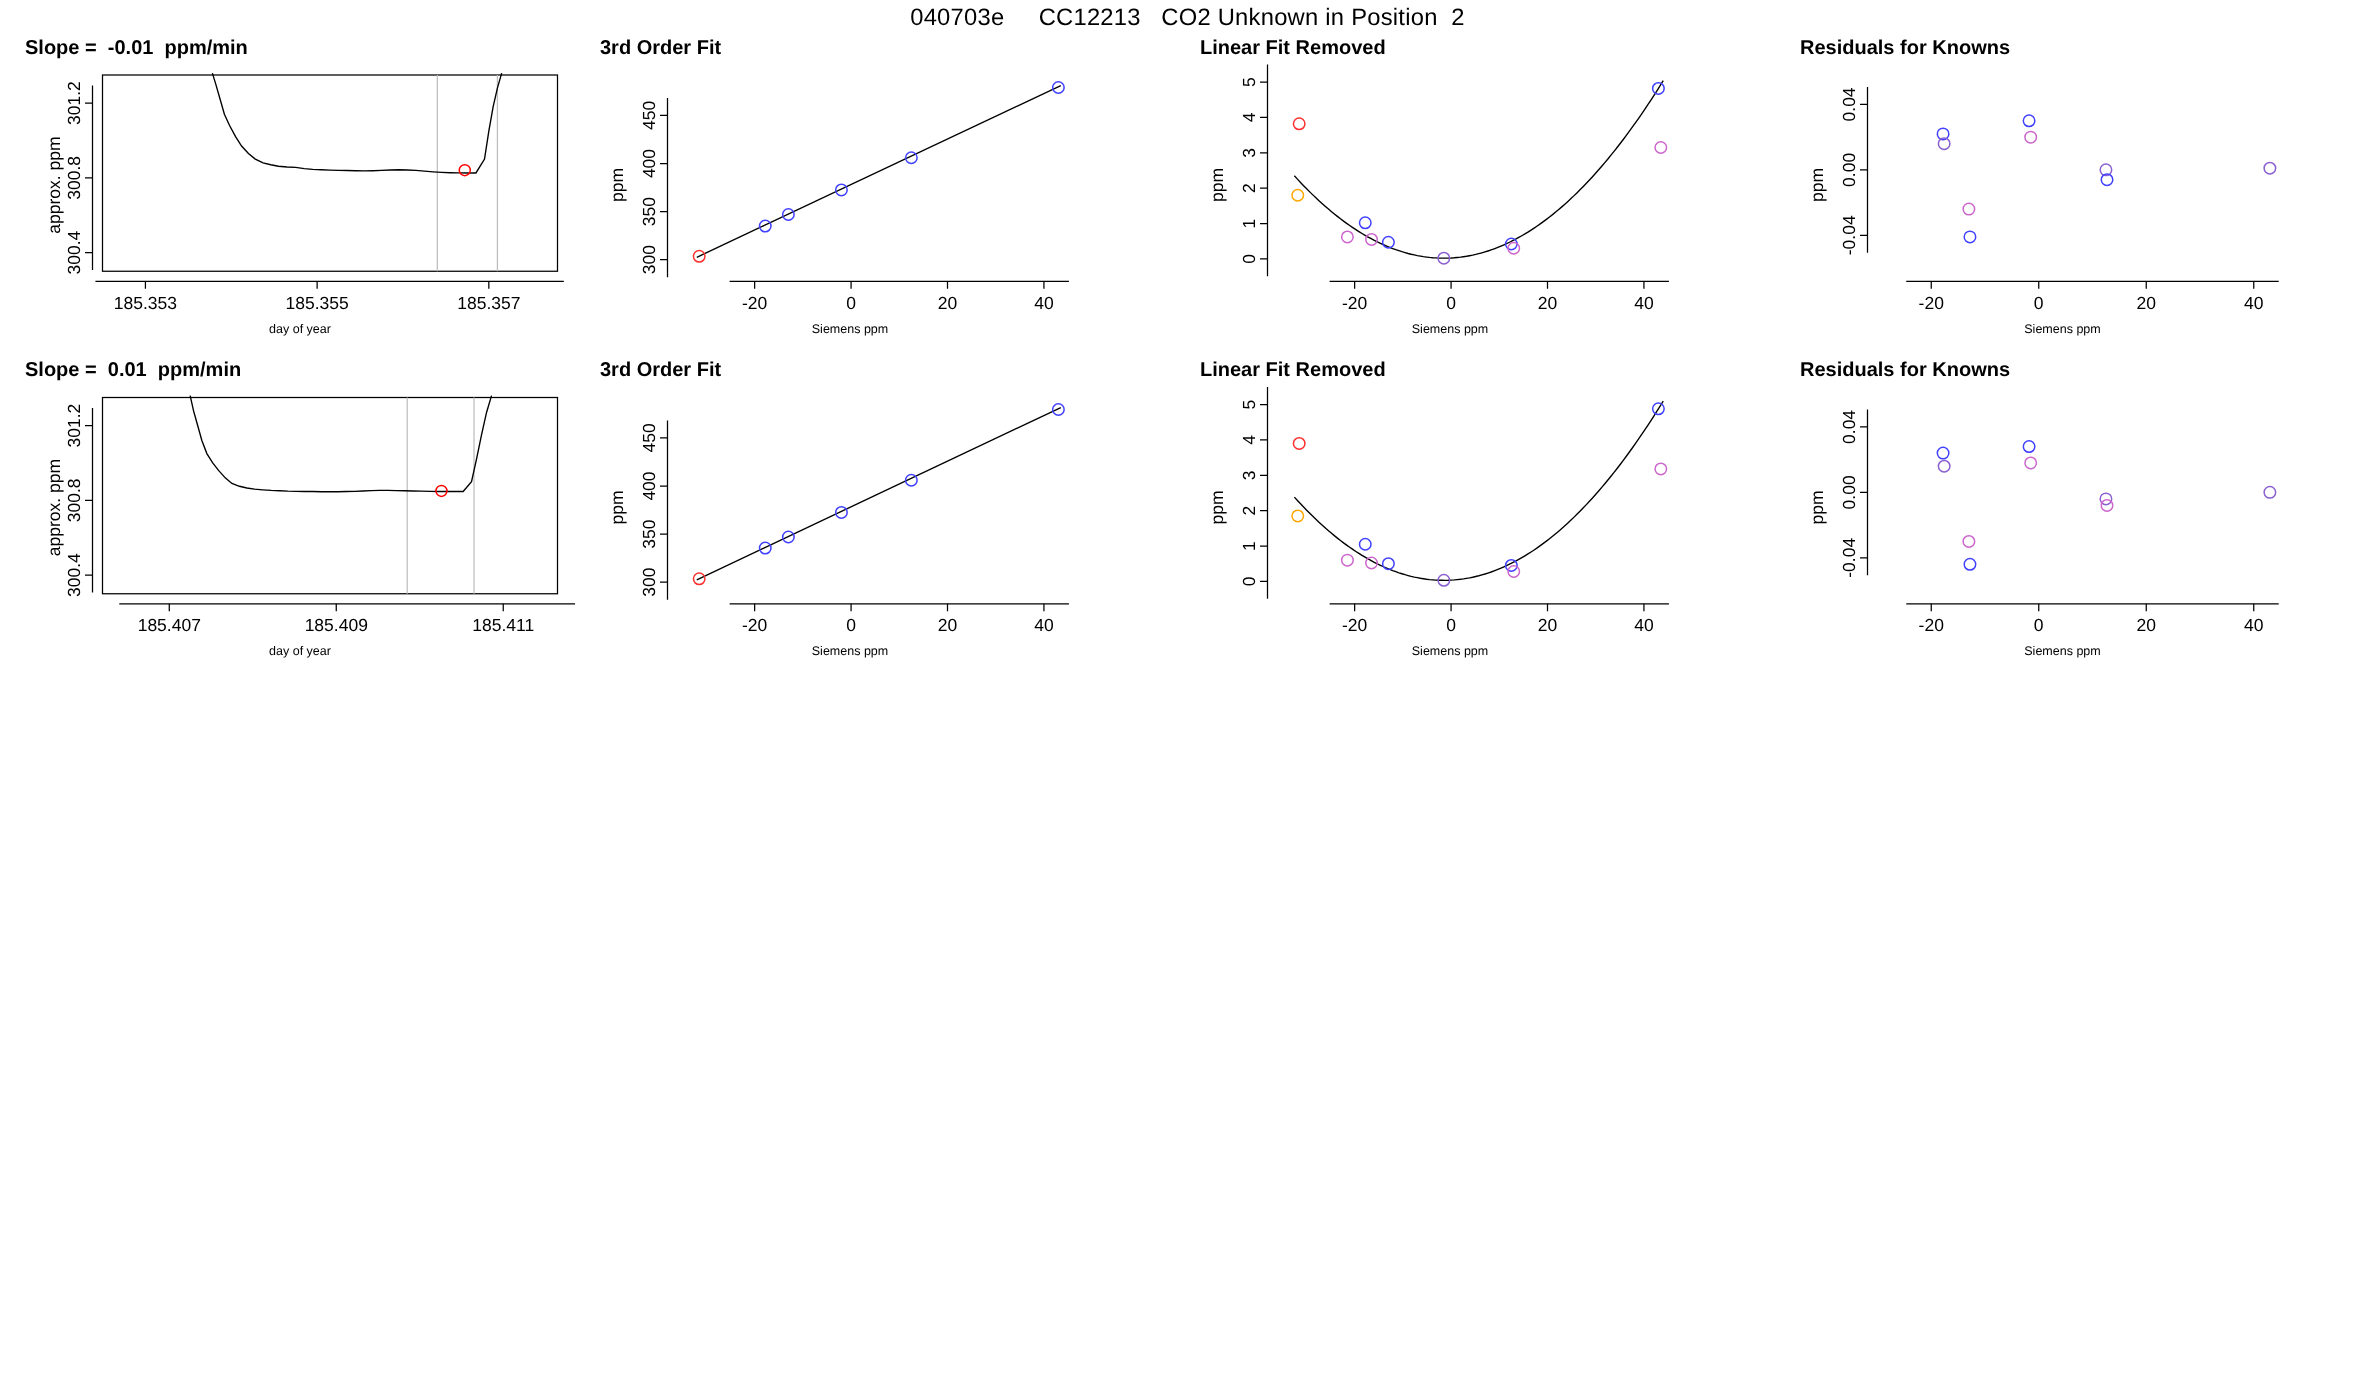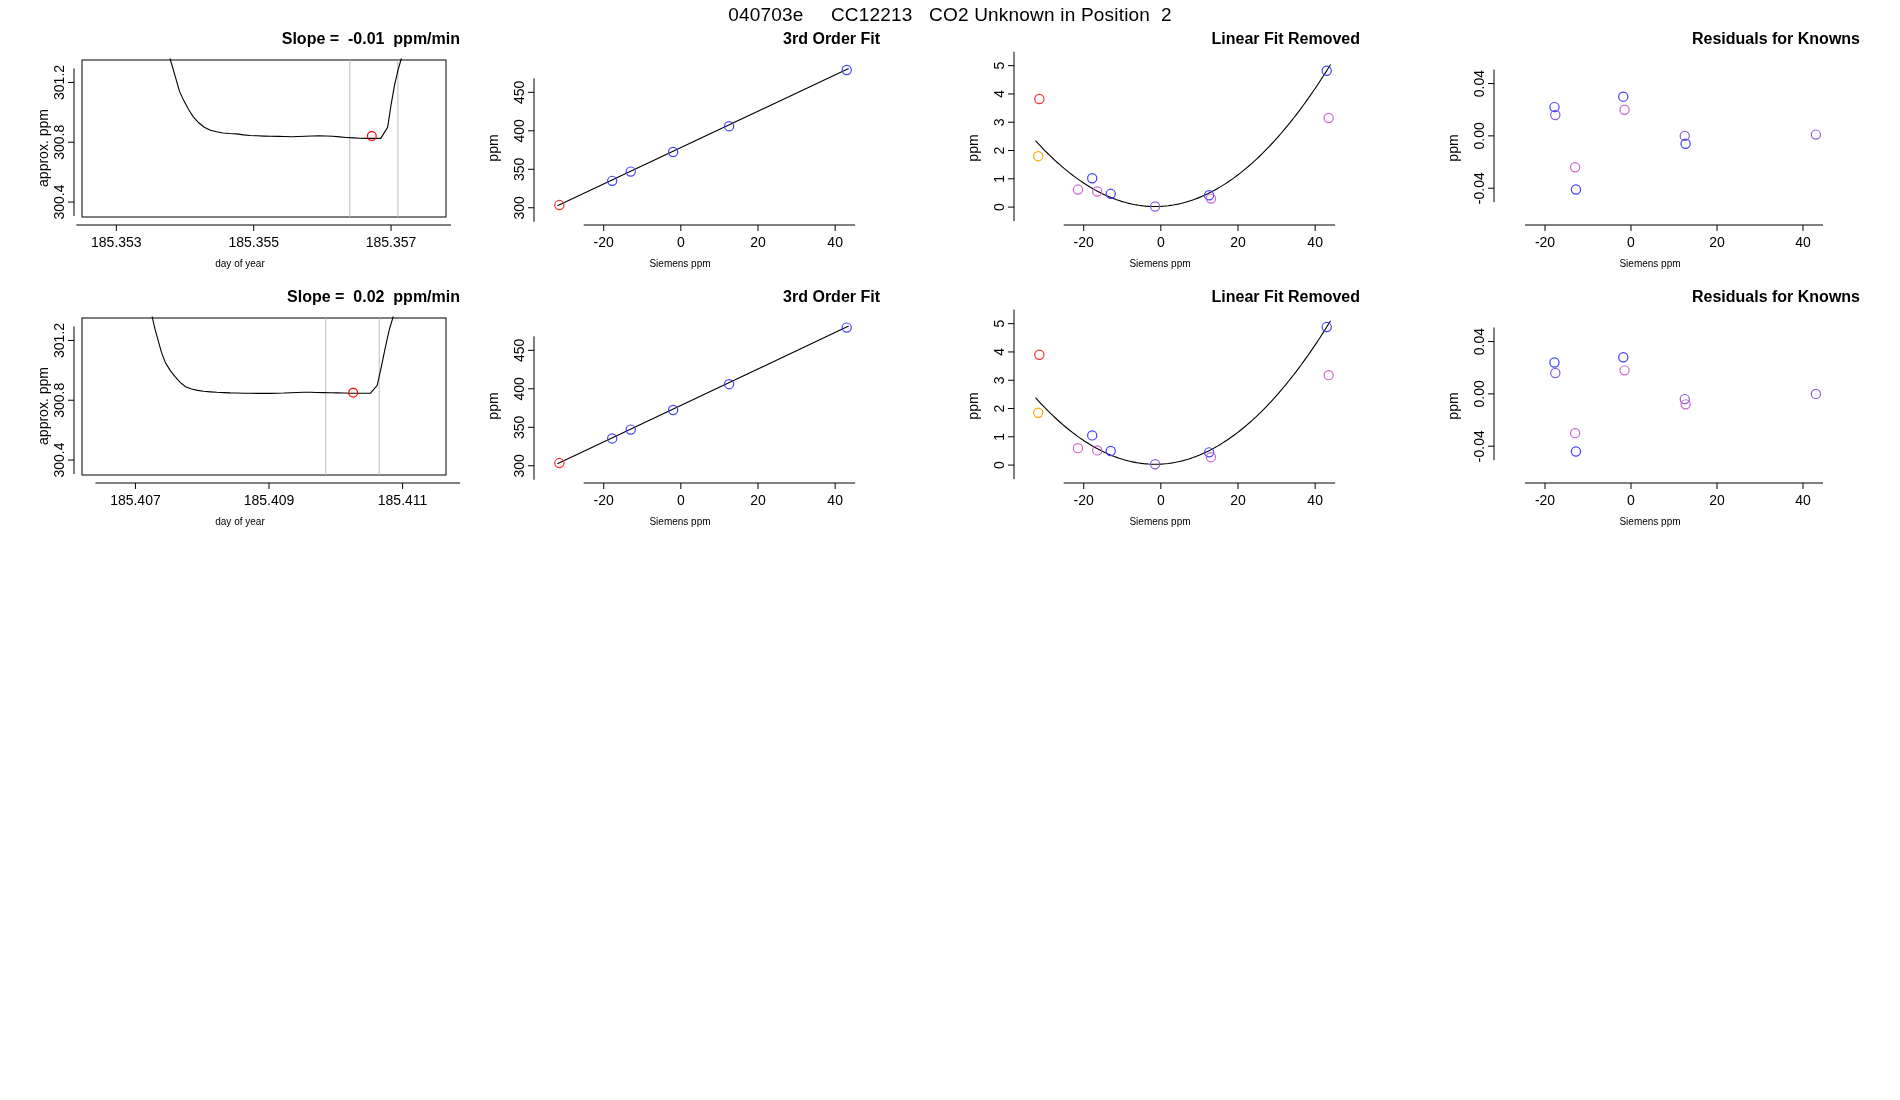--- a/index.html
+++ b/index.html
@@ -29,21 +29,21 @@
     font-size: 19px;
     letter-spacing: 0.2px;
     white-space: pre;
   }
   .panel {
     position: absolute;
   }
   .panel-title {
     position: absolute;
     width: 100%;
-    text-align: right;
+    text-align: left;
     font-weight: bold;
     font-size: 16px;
     white-space: pre;
   }
   .plot-svg {
     position: absolute;
     left: 0;
   }
   .axis-label {
     position: absolute;
@@ -210,21 +210,21 @@
           <circle cx="244.75" cy="87.88333333333333" r="4.6" fill="none" stroke="#8a5fd0" stroke-width="1.2"></circle>
           <circle cx="245.61" cy="95.73333333333333" r="4.6" fill="none" stroke="#4040ff" stroke-width="1.2"></circle>
           <circle cx="375.9" cy="86.575" r="4.6" fill="none" stroke="#8a5fd0" stroke-width="1.2"></circle>
         </g>
       </svg>
     <div class="axis-label" style="left:0; top:228px; width:420px;">Siemens ppm</div>
     <div class="ylabel rot" style="left:-22px; top:110px; width:70px; text-align:center;">ppm</div>
   </div>
 
   <div class="panel" style="left:20px; top:288px; width:440px; height:240px;">
-    <div class="panel-title" style="top:0;">Slope =  0.02  ppm/min</div>
+    <div class="panel-title" style="top:0;">Slope =  0.01  ppm/min</div>
     <svg class="plot-svg" id="svg-4" width="440" height="215" style="top:18px;">
         <g>
           <rect x="62" y="12" width="364" height="157" fill="none" stroke="#000" stroke-width="1"></rect>
           <line x1="75.43119266046338" y1="177" x2="442.5871559627803" y2="177" stroke="#000" stroke-width="1"></line>
           <line x1="115.43119266046338" y1="177" x2="115.43119266046338" y2="183" stroke="#000" stroke-width="1"></line>
           <text x="115.43119266046338" y="199" text-anchor="middle">185.407</text>
           <line x1="249.0091743106727" y1="177" x2="249.0091743106727" y2="183" stroke="#000" stroke-width="1"></line>
           <text x="249.0091743106727" y="199" text-anchor="middle">185.409</text>
           <line x1="382.5871559627803" y1="177" x2="382.5871559627803" y2="183" stroke="#000" stroke-width="1"></line>
           <text x="382.5871559627803" y="199" text-anchor="middle">185.411</text>

